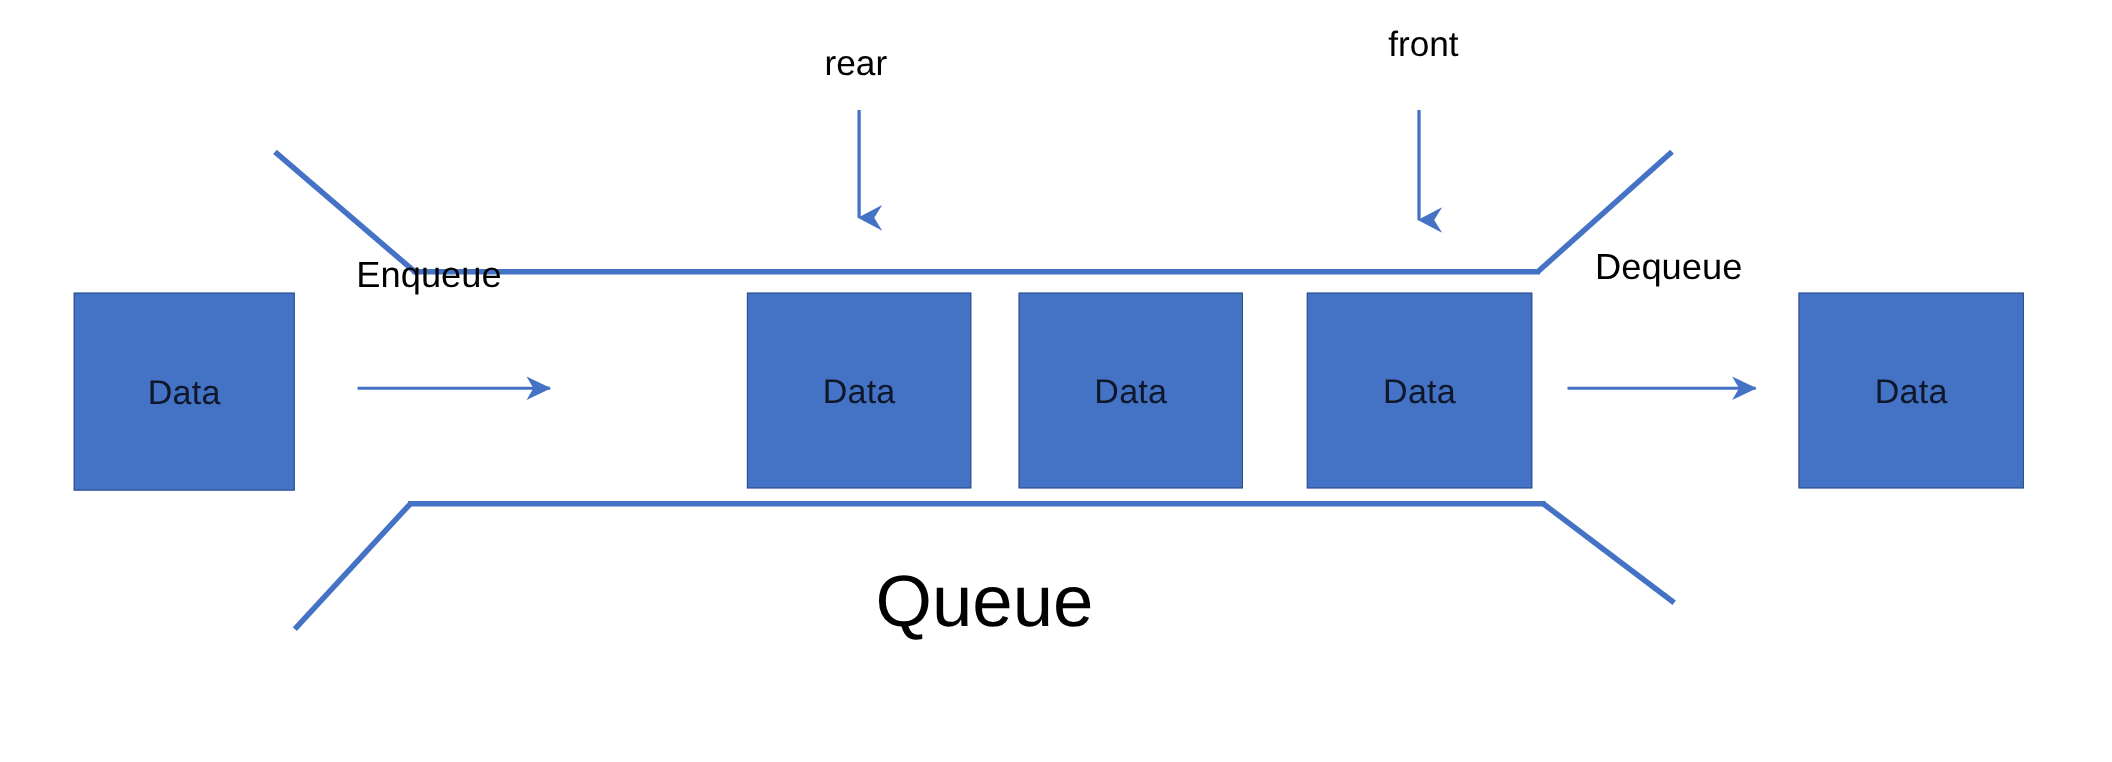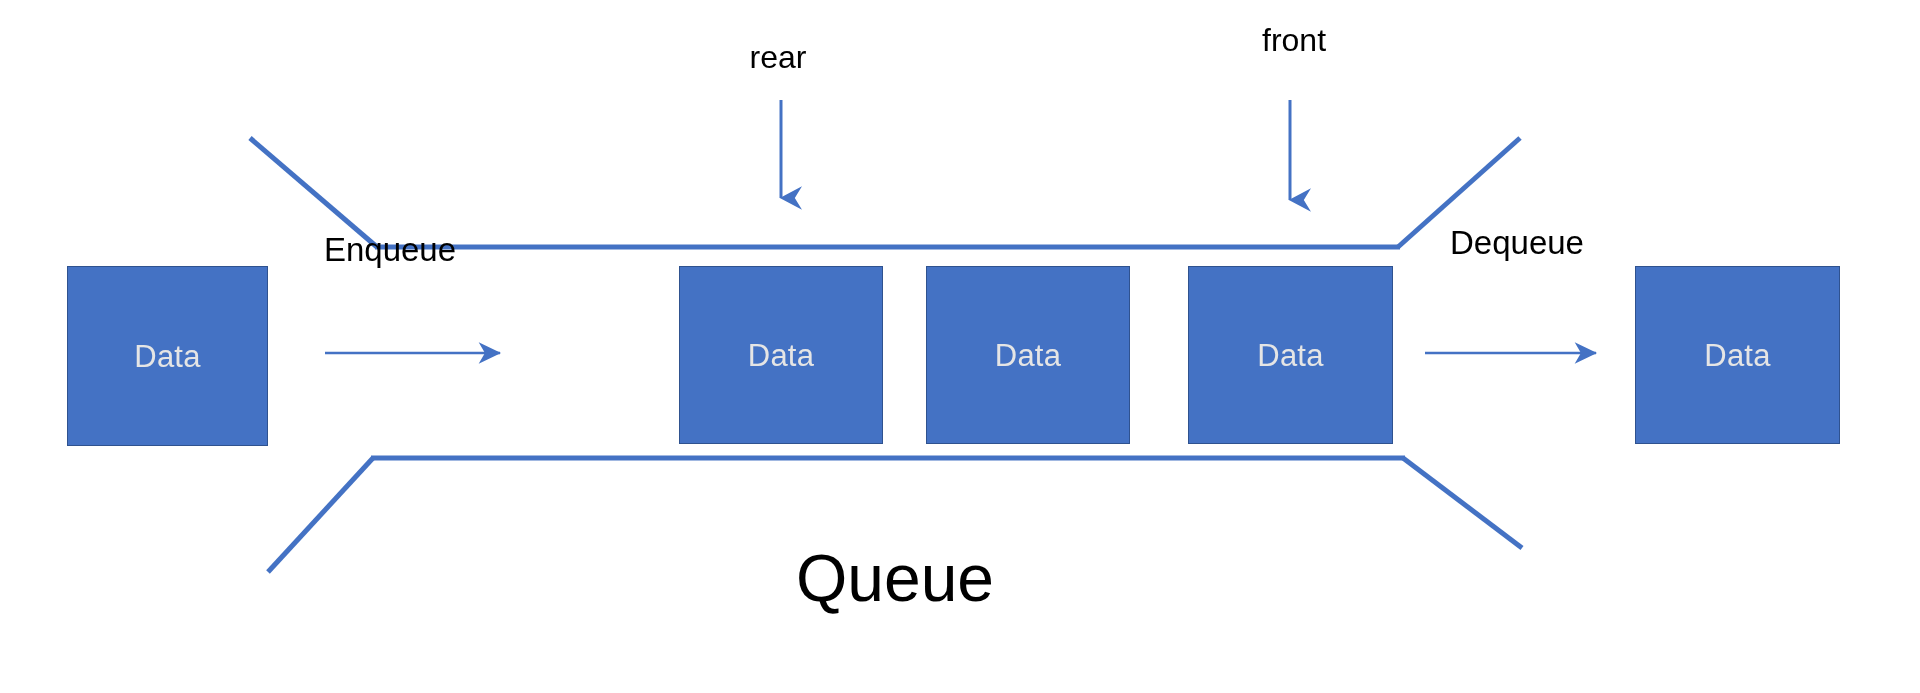--- a/index.html
+++ b/index.html
@@ -27,21 +27,21 @@
   .data-box {
     position: absolute;
     background: #4472C4;
     border: 1px solid #2F528F;
     box-sizing: border-box;
     display: flex;
     align-items: center;
     justify-content: center;
   }
   .data-box-label {
-    color: #e5e5e5;
+    color: #0f172a;
     font-size: 31px;
     font-family: "Liberation Sans", sans-serif;
     line-height: 1;
     letter-spacing: 0.2px;
     text-align: center;
   }
   .plain-label {
     position: absolute;
     color: #000000;
     font-family: "Liberation Sans", sans-serif;
@@ -120,15 +120,15 @@
   </div>
 
   <div class="plain-label label-rear" style="left:778px; top:41px; transform:translateX(-50%);">rear</div>
 
   <div class="plain-label label-front" style="left:1294px; top:24px; transform:translateX(-50%);">front</div>
 
   <div class="plain-label label-enqueue" style="left:390px; top:233px; transform:translateX(-50%);">Enqueue</div>
 
   <div class="plain-label label-dequeue" style="left:1517px; top:226px; transform:translateX(-50%);text-align:right;">Dequeue</div>
 
-  <div class="title-queue" style="left:895px; top:513px; transform:translateX(-50%);margin-top:32px;">Queue</div>
+  <div class="title-queue" style="left:895px; top:513px; transform:translateX(-50%);">Queue</div>
 
 </div>
 
 </body></html>

